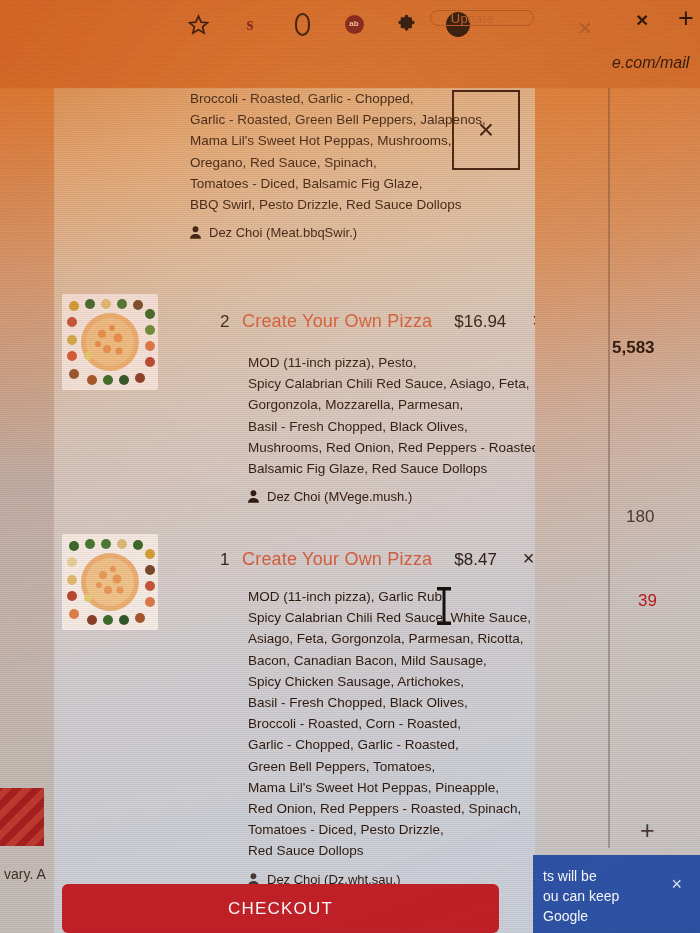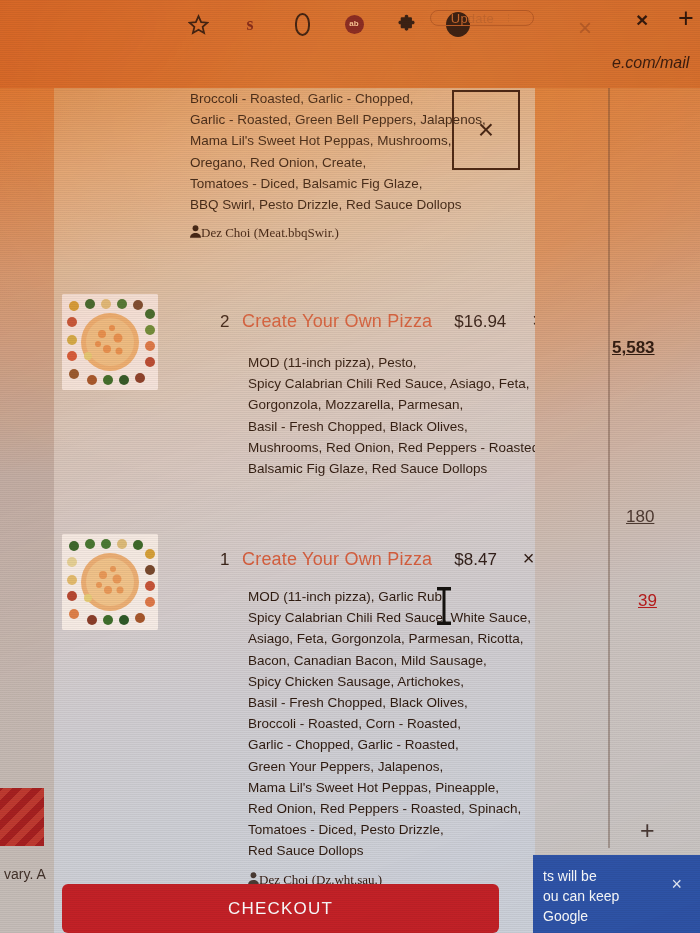--- a/index.html
+++ b/index.html
@@ -110,21 +110,21 @@
 
   
   .bg-right {
     position: absolute; left: 535px; top: 88px; width: 165px; height: 845px;
     background: linear-gradient(165deg, #e2843c 0%, #dd9360 18%, #d2b2a0 38%, #cfc6c2 60%, #cdc8c6 100%);
   }
   .rail-line {
     position: absolute; left: 608px; top: 88px; width: 1.5px; height: 760px;
     background: rgba(90,60,45,.35);
   }
-  .num { position: absolute; white-space: nowrap; text-decoration: underline; }
+  .num { position: absolute; white-space: nowrap; }
   .num-a { left: 612px; top: 338px; font-size: 17px; font-weight: bold; color: #2f1a10; }
   .num-b { left: 626px; top: 507px; font-size: 17px; color: #4e3a31; }
   .num-c { left: 638px; top: 591px; font-size: 17px; color: #b91c1c; }
   .plus-right { position: absolute; left: 640px; top: 818px; font-size: 25px; color: #4a3a34; font-weight: 300; line-height: 1;}
 
   
   .toast {
     position: absolute; left: 533px; top: 855px; width: 167px; height: 78px;
     background: #2f54a8; color: #fff; padding: 11px 8px 0 10px;
     font-size: 14px; line-height: 20px;
@@ -145,22 +145,22 @@
 
   
   .item-partial {
     position: absolute; left: 136px; top: 0px; width: 300px;
   }
   .desc {
     font-size: 13.5px; line-height: 21.2px; color: #2f1b10; white-space: nowrap;
   }
   .desc-l { display: block; }
   .byline {
-    display: flex; align-items: flex-start; margin-top: 10px;
-    font-size: 13px; color: #32190e; font-family: Liberation Serif, serif;
+    display: flex; align-items: center; gap: 8px; margin-top: 10px;
+    font-size: 13px; color: #32190e;
   }
   .person-ic { width: 11px; height: 13px; flex: none; }
 
   
   .focus-x {
     position: absolute; left: 452px; top: 90px; width: 68px; height: 80px;
     border: 2px solid #3a1a0c; display: flex; align-items: center; justify-content: center;
     color: #33170b; font-size: 28px; font-weight: 300; line-height: 1;
   }
 
@@ -301,21 +301,21 @@
   <div class="num num-c">39</div>
   <div class="plus-right">+</div>
 
   <div class="cart">
 
     <div class="item-partial">
       <div class="desc">
         <span class="desc-l">Broccoli - Roasted, Garlic - Chopped,</span>
         <span class="desc-l">Garlic - Roasted, Green Bell Peppers, Jalapenos,</span>
         <span class="desc-l">Mama Lil's Sweet Hot Peppas, Mushrooms,</span>
-        <span class="desc-l">Oregano, Red Onion, Create,</span>
+        <span class="desc-l">Oregano, Red Sauce, Spinach,</span>
         <span class="desc-l">Tomatoes - Diced, Balsamic Fig Glaze,</span>
         <span class="desc-l">BBQ Swirl, Pesto Drizzle, Red Sauce Dollops</span>
       </div>
       <div class="byline">
         <span class="person-ic">
           <svg viewBox="0 0 12 14" fill="#32190e">
               <circle cx="6" cy="3.6" r="3.2"></circle>
               <path d="M0 14c0-3.3 2.7-5.2 6-5.2s6 1.9 6 5.2z"></path>
             </svg>
         </span>
@@ -369,20 +369,29 @@
 
       <div class="row-desc" style="left:194px; top:58px;">
         <div class="desc">
           <span class="desc-l">MOD (11-inch pizza), Pesto,</span>
           <span class="desc-l">Spicy Calabrian Chili Red Sauce, Asiago, Feta,</span>
           <span class="desc-l">Gorgonzola, Mozzarella, Parmesan,</span>
           <span class="desc-l">Basil - Fresh Chopped, Black Olives,</span>
           <span class="desc-l">Mushrooms, Red Onion, Red Peppers - Roasted,</span>
           <span class="desc-l">Balsamic Fig Glaze, Red Sauce Dollops</span>
         </div>
+        <div class="byline">
+          <span class="person-ic">
+            <svg viewBox="0 0 12 14" fill="#32190e">
+                <circle cx="6" cy="3.6" r="3.2"></circle>
+                <path d="M0 14c0-3.3 2.7-5.2 6-5.2s6 1.9 6 5.2z"></path>
+              </svg>
+          </span>
+          <span>Dez Choi (MVege.mush.)</span>
+        </div>
       </div>
     </div>
 
     <div class="row" style="top:446px;">
       <div class="thumb" style="left:8px; top:0;">
         <svg viewBox="0 0 96 96">
           <rect width="96" height="96" fill="#f8efe9"></rect>
           <circle cx="48" cy="48" r="29" fill="#eeb277"></circle>
           <circle cx="48" cy="48" r="24" fill="#f3c68d"></circle>
           <g fill="#e98b45" opacity=".7">
@@ -426,21 +435,21 @@
       <div class="row-desc" style="left:194px; top:52px;">
         <div class="desc">
           <span class="desc-l">MOD (11-inch pizza), Garlic Rub,</span>
           <span class="desc-l">Spicy Calabrian Chili Red Sauce, White Sauce,</span>
           <span class="desc-l">Asiago, Feta, Gorgonzola, Parmesan, Ricotta,</span>
           <span class="desc-l">Bacon, Canadian Bacon, Mild Sausage,</span>
           <span class="desc-l">Spicy Chicken Sausage, Artichokes,</span>
           <span class="desc-l">Basil - Fresh Chopped, Black Olives,</span>
           <span class="desc-l">Broccoli - Roasted, Corn - Roasted,</span>
           <span class="desc-l">Garlic - Chopped, Garlic - Roasted,</span>
-          <span class="desc-l">Green Your Peppers, Jalapenos,</span>
+          <span class="desc-l">Green Bell Peppers, Tomatoes,</span>
           <span class="desc-l">Mama Lil's Sweet Hot Peppas, Pineapple,</span>
           <span class="desc-l">Red Onion, Red Peppers - Roasted, Spinach,</span>
           <span class="desc-l">Tomatoes - Diced, Pesto Drizzle,</span>
           <span class="desc-l">Red Sauce Dollops</span>
         </div>
         <div class="byline">
           <span class="person-ic">
             <svg viewBox="0 0 12 14" fill="#4a3a33">
                 <circle cx="6" cy="3.6" r="3.2"></circle>
                 <path d="M0 14c0-3.3 2.7-5.2 6-5.2s6 1.9 6 5.2z"></path>

